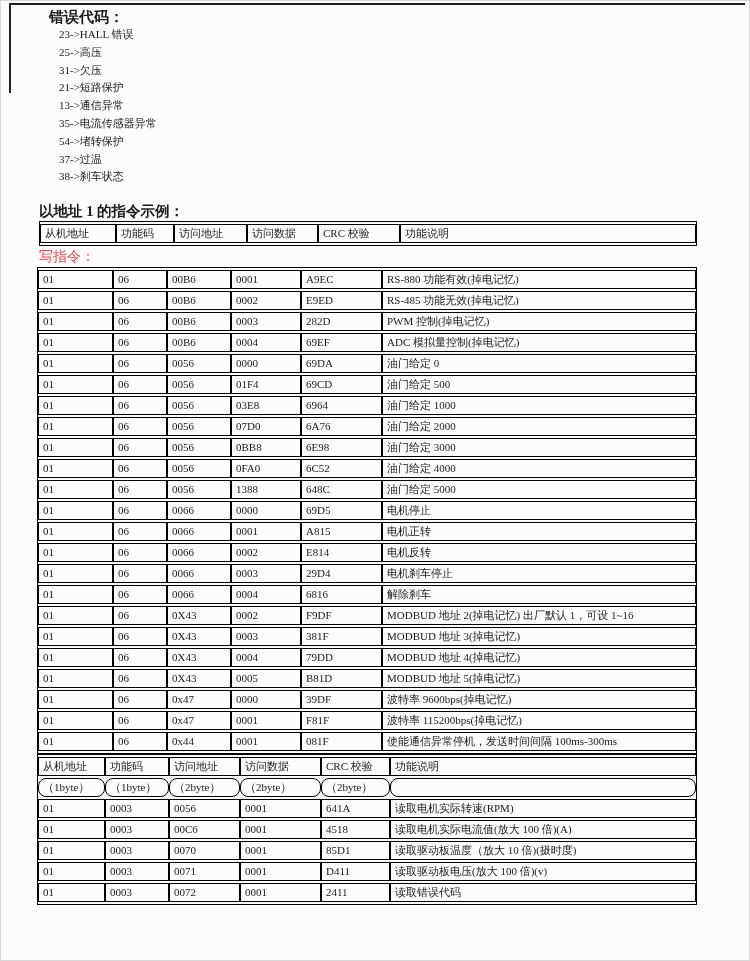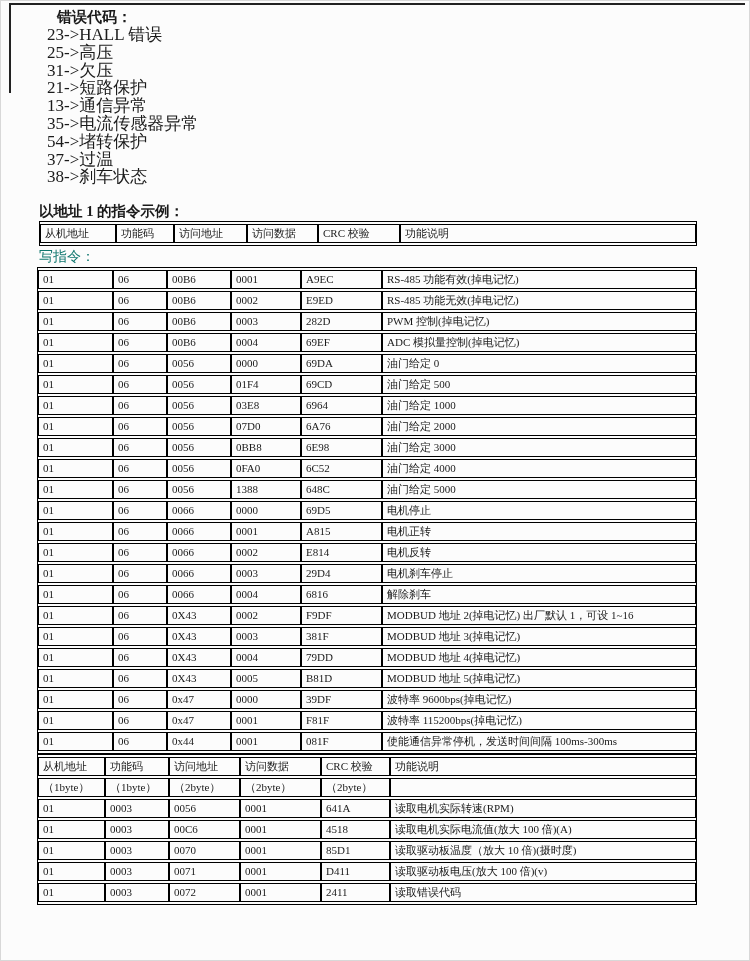--- a/index.html
+++ b/index.html
@@ -10,25 +10,25 @@
     font-family:"Liberation Serif","DejaVu Serif",serif;
     position:relative;
     overflow:hidden;
     box-sizing:border-box;
     border:1px solid #d8d8d8;
   }
   .top-rule{position:absolute;top:2px;left:8px;right:4px;height:2px;background:#222;}
   .left-stub{position:absolute;top:2px;left:8px;width:2px;height:90px;background:#222;}
   .content{padding:7px 0 0 38px;}
 
-  .err-title{font-weight:bold;font-size:15px;line-height:18px;margin-left:18px;}
-  .err-item{font-size:17px;line-height:17.8px;margin-left:8px;}
+  .err-title{font-weight:bold;font-size:15px;line-height:18px;margin-left:10px;}
+  .err-item{font-size:11px;line-height:17.8px;margin-left:20px;}
   .example-title{font-weight:bold;font-size:14.5px;line-height:19px;margin-top:16px;}
 
-  .section-label{color:#0f766e;font-size:14px;line-height:16px;margin:3px 0 2px 0;}
+  .section-label{color:#ef4444;font-size:14px;line-height:16px;margin:3px 0 2px 0;}
 
   table.tbl{
     border-collapse:separate;
     border-spacing:0 2px;
     table-layout:fixed;
     border:1px solid #000;
     font-size:11px;
   }
   table.tbl td{
     box-sizing:border-box;
@@ -37,21 +37,21 @@
     height:19px;
     line-height:17px;
     overflow:hidden;
     white-space:nowrap;
     vertical-align:middle;
   }
   .header-tbl{width:656px;margin-left:0;}
   .header-tbl td{height:20px;}
   .cmd-tbl{width:658px;margin-left:-2px;}
   .read-head-row td{height:21px;}
-  .byte-row td{height:32px;vertical-align:top;padding-top:3px;}
+  .byte-row td{height:32px;vertical-align:top;padding-top:3px;border-radius:8px;}
 </style>
 </head>
 <body>
 
 <div class="top-rule"></div>
 <div class="left-stub"></div>
 
 <div class="content">
 
   <div class="err-title">错误代码：</div>
@@ -105,21 +105,21 @@
         <col style="width:314px">
     </colgroup>
     <tbody>
 
     <tr>
         <td>01</td>
         <td>06</td>
         <td>00B6</td>
         <td>0001</td>
         <td>A9EC</td>
-        <td>RS-485 功能有效(掉电记忆)</td>
+        <td>RS-880 功能有效(掉电记忆)</td>
       </tr>
         <tr>
         <td>01</td>
         <td>06</td>
         <td>00B6</td>
         <td>0002</td>
         <td>E9ED</td>
         <td>RS-485 功能无效(掉电记忆)</td>
       </tr>
         <tr>

